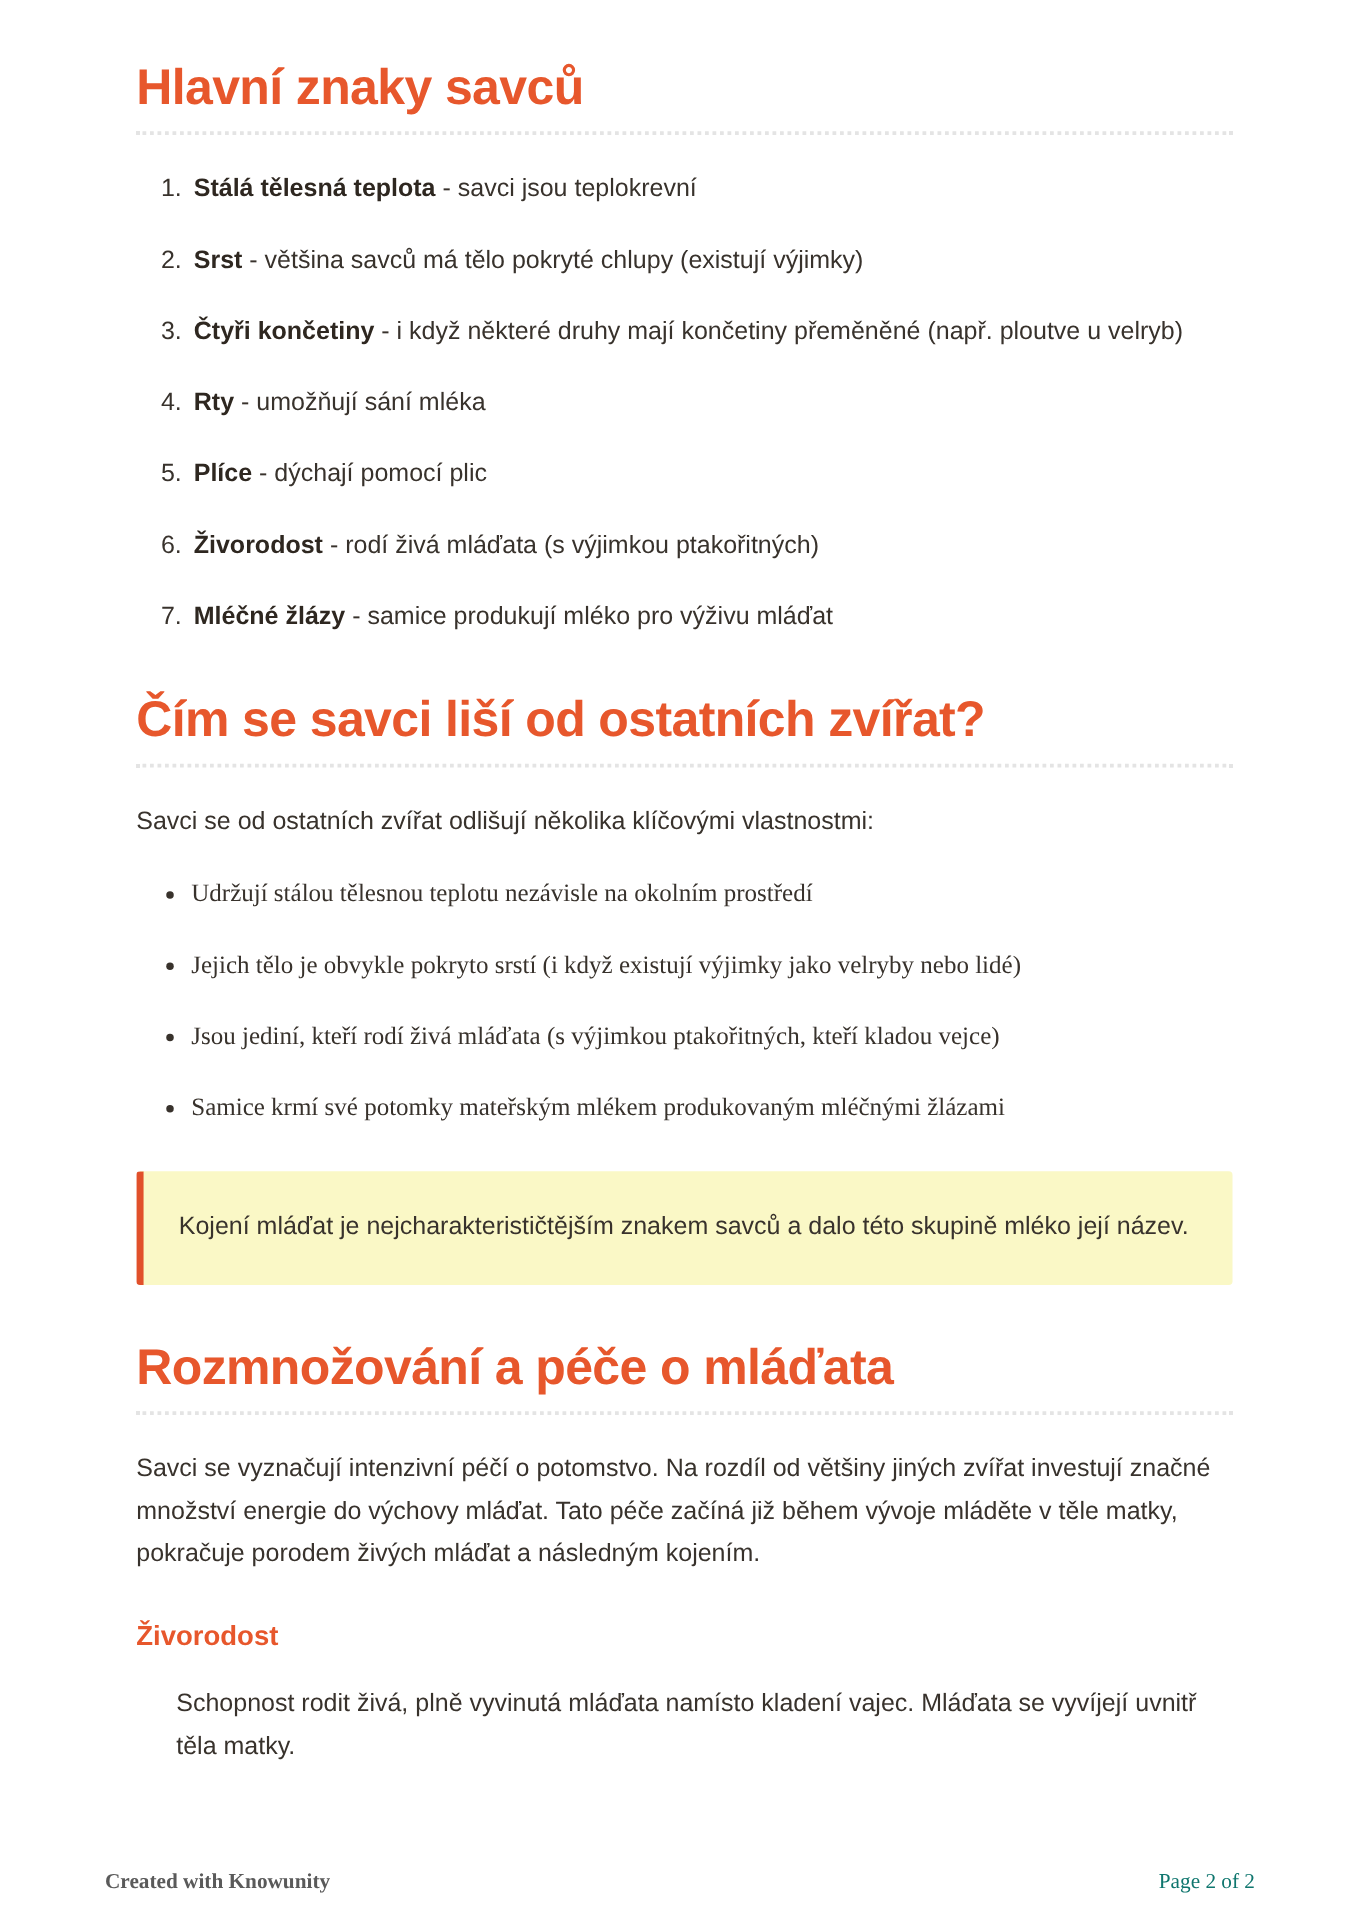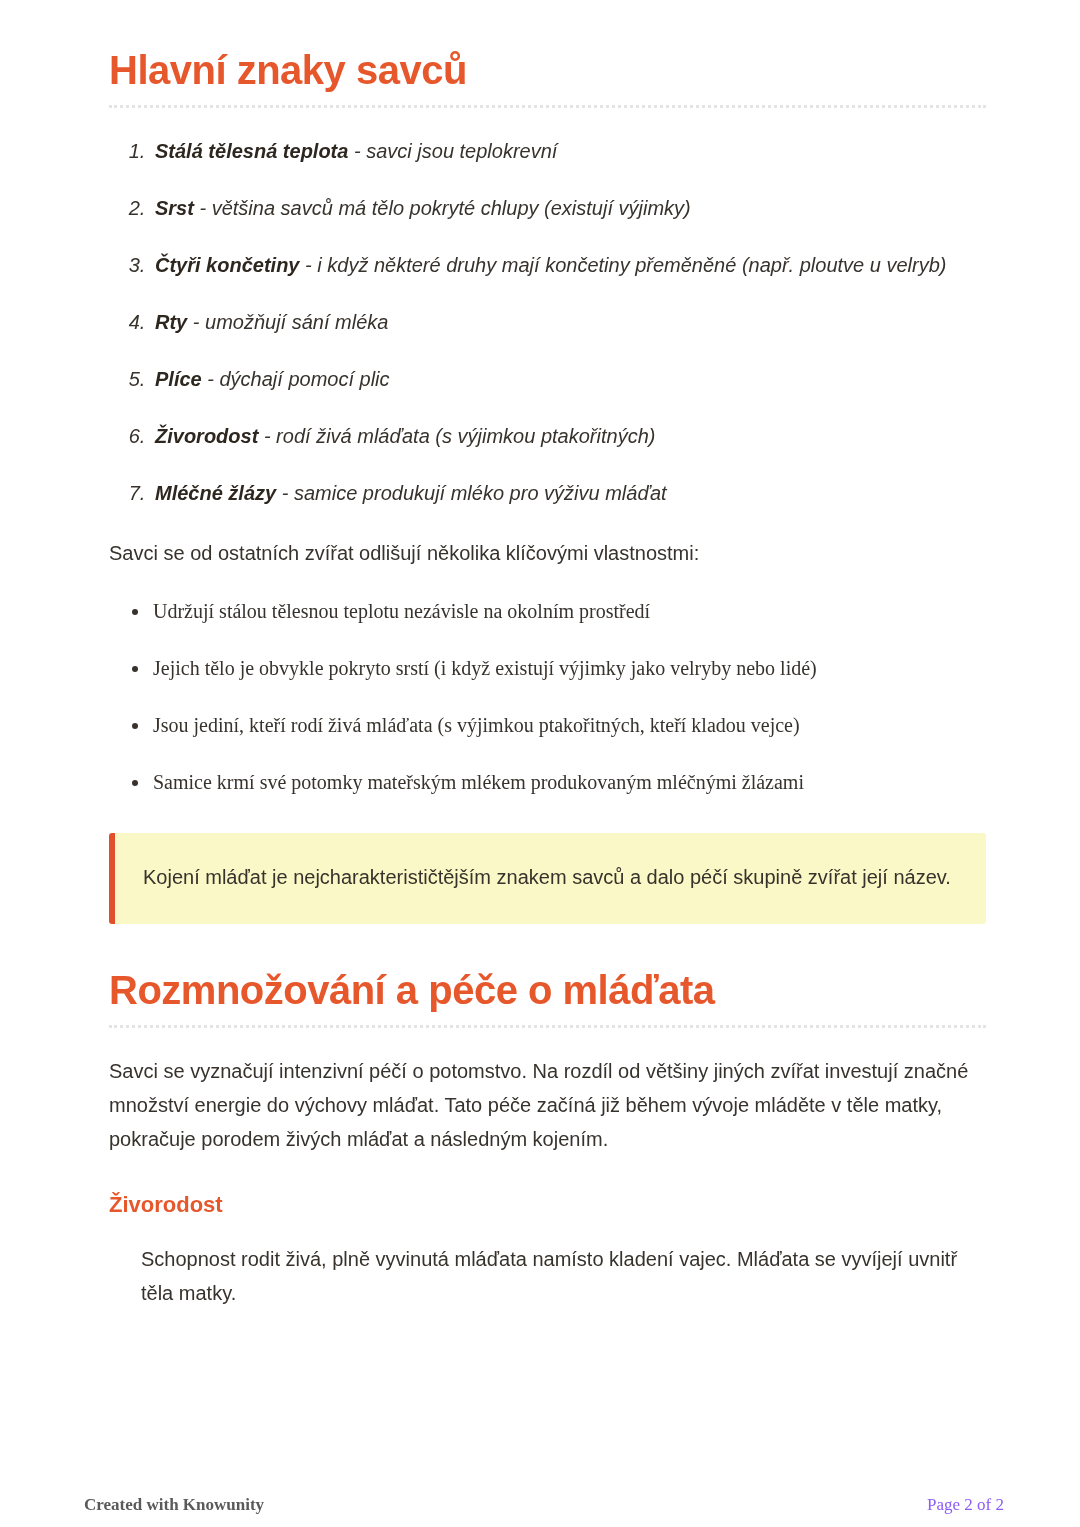--- a/index.html
+++ b/index.html
@@ -29,21 +29,21 @@
     border-bottom: 3px dotted #e4e4e4;
   }
   .heading.spaced { margin-top: 42px; }
 
   .num-list {
     margin: 26px 0 0 0;
     padding-left: 42px;
     font-size: 20px;
     line-height: 1.7;
   }
-  .num-list li { margin-bottom: 23px; padding-left: 4px; font-style: italic; }
+  .num-list li { margin-bottom: 23px; padding-left: 4px; }
   .term { font-weight: 700; color: #2e2720; }
 
   .para {
     margin: 26px 0 0 0;
     font-size: 20px;
     line-height: 1.7;
   }
   .para.indented { padding-left: 32px; margin-top: 24px; }
 
   .bullet-list {
@@ -82,52 +82,53 @@
     right: 52px;
     bottom: 12px;
     display: flex;
     justify-content: space-between;
     align-items: baseline;
     font-family: "Liberation Serif", "DejaVu Serif", serif;
     font-size: 17px;
     color: #4a4a4a;
   }
   .footer .credit { font-weight: 600; color: #5a5a5a; }
-  .footer .pagenum { font-weight: 400; color: #8b5cf6; }
+  .footer .pagenum { font-weight: 400; color: #0f766e; }
 </style>
 </head>
 <body>
 
 <div class="page">
   <div class="content">
 
     <h1 class="heading">Hlavní znaky savců</h1>
 
     <ol class="num-list">
       <li><span class="term">Stálá tělesná teplota</span> <span class="desc">- savci jsou teplokrevní</span></li>
       <li><span class="term">Srst</span> <span class="desc">- většina savců má tělo pokryté chlupy (existují výjimky)</span></li>
       <li><span class="term">Čtyři končetiny</span> <span class="desc">- i když některé druhy mají končetiny přeměněné (např. ploutve u velryb)</span></li>
       <li><span class="term">Rty</span> <span class="desc">- umožňují sání mléka</span></li>
       <li><span class="term">Plíce</span> <span class="desc">- dýchají pomocí plic</span></li>
       <li><span class="term">Živorodost</span> <span class="desc">- rodí živá mláďata (s výjimkou ptakořitných)</span></li>
       <li><span class="term">Mléčné žlázy</span> <span class="desc">- samice produkují mléko pro výživu mláďat</span></li>
     </ol>
 
+    <h1 class="heading spaced">Čím se savci liší od ostatních zvířat?</h1>
 
     <p class="para">Savci se od ostatních zvířat odlišují několika klíčovými vlastnostmi:</p>
 
     <ul class="bullet-list">
       <li>Udržují stálou tělesnou teplotu nezávisle na okolním prostředí</li>
       <li>Jejich tělo je obvykle pokryto srstí (i když existují výjimky jako velryby nebo lidé)</li>
       <li>Jsou jediní, kteří rodí živá mláďata (s výjimkou ptakořitných, kteří kladou vejce)</li>
       <li>Samice krmí své potomky mateřským mlékem produkovaným mléčnými žlázami</li>
     </ul>
 
     <div class="callout">
-      <p class="callout-text">Kojení mláďat je nejcharakterističtějším znakem savců a dalo péčí skupině zvířat její název.</p>
+      <p class="callout-text">Kojení mláďat je nejcharakterističtějším znakem savců a dalo této skupině mléko její název.</p>
     </div>
 
     <h1 class="heading spaced">Rozmnožování a péče o mláďata</h1>
 
     <p class="para">Savci se vyznačují intenzivní péčí o potomstvo. Na rozdíl od většiny jiných zvířat investují značné množství energie do výchovy mláďat. Tato péče začíná již během vývoje mláděte v těle matky, pokračuje porodem živých mláďat a následným kojením.</p>
 
     <h4 class="subheading">Živorodost</h4>
 
     <p class="para indented">Schopnost rodit živá, plně vyvinutá mláďata namísto kladení vajec. Mláďata se vyvíjejí uvnitř těla matky.</p>
 

